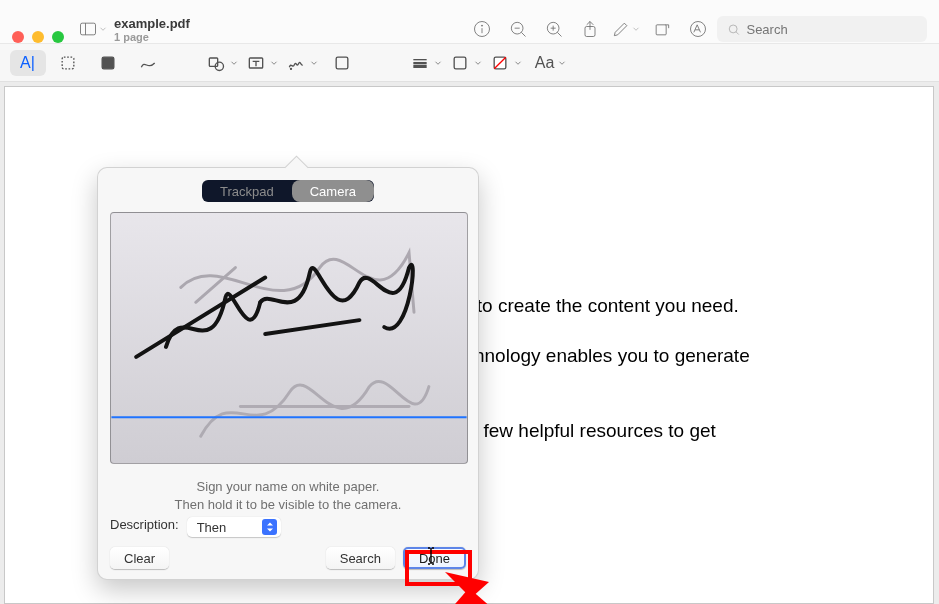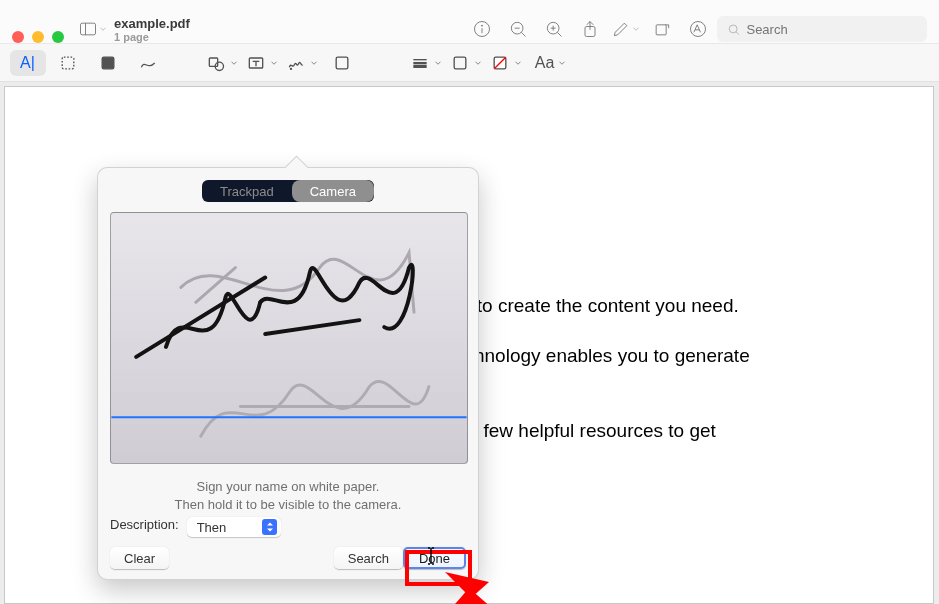--- a/index.html
+++ b/index.html
@@ -129,21 +129,21 @@
     height: 20px; padding: 0 4px 0 10px;
     font-size: 13px; color:#333;
     box-shadow: 0 0.5px 1px rgba(0,0,0,0.2);
   }
   .desc-select .arrows {
     width: 15px; height: 16px; margin-left: 36px;
     background:#3a72ff; border-radius: 3px;
     display:inline-flex; align-items:center; justify-content:center;
   }
   .desc-select .arrows svg { width:10px; height:12px; fill:#fff; }
-  .btn-row { display:flex; align-items:center; margin-top: 10px; }
+  .btn-row { display:flex; align-items:center; margin-top: 10px; gap: 8px; }
   .btn {
     height: 22px;
     padding: 0 14px;
     border-radius: 5px;
     border: none;
     background: linear-gradient(#ffffff,#f4f4f4);
     box-shadow: 0 0.5px 1px rgba(0,0,0,0.25);
     font-size: 13px;
     color:#333;
     display:inline-flex; align-items:center; justify-content:center;

